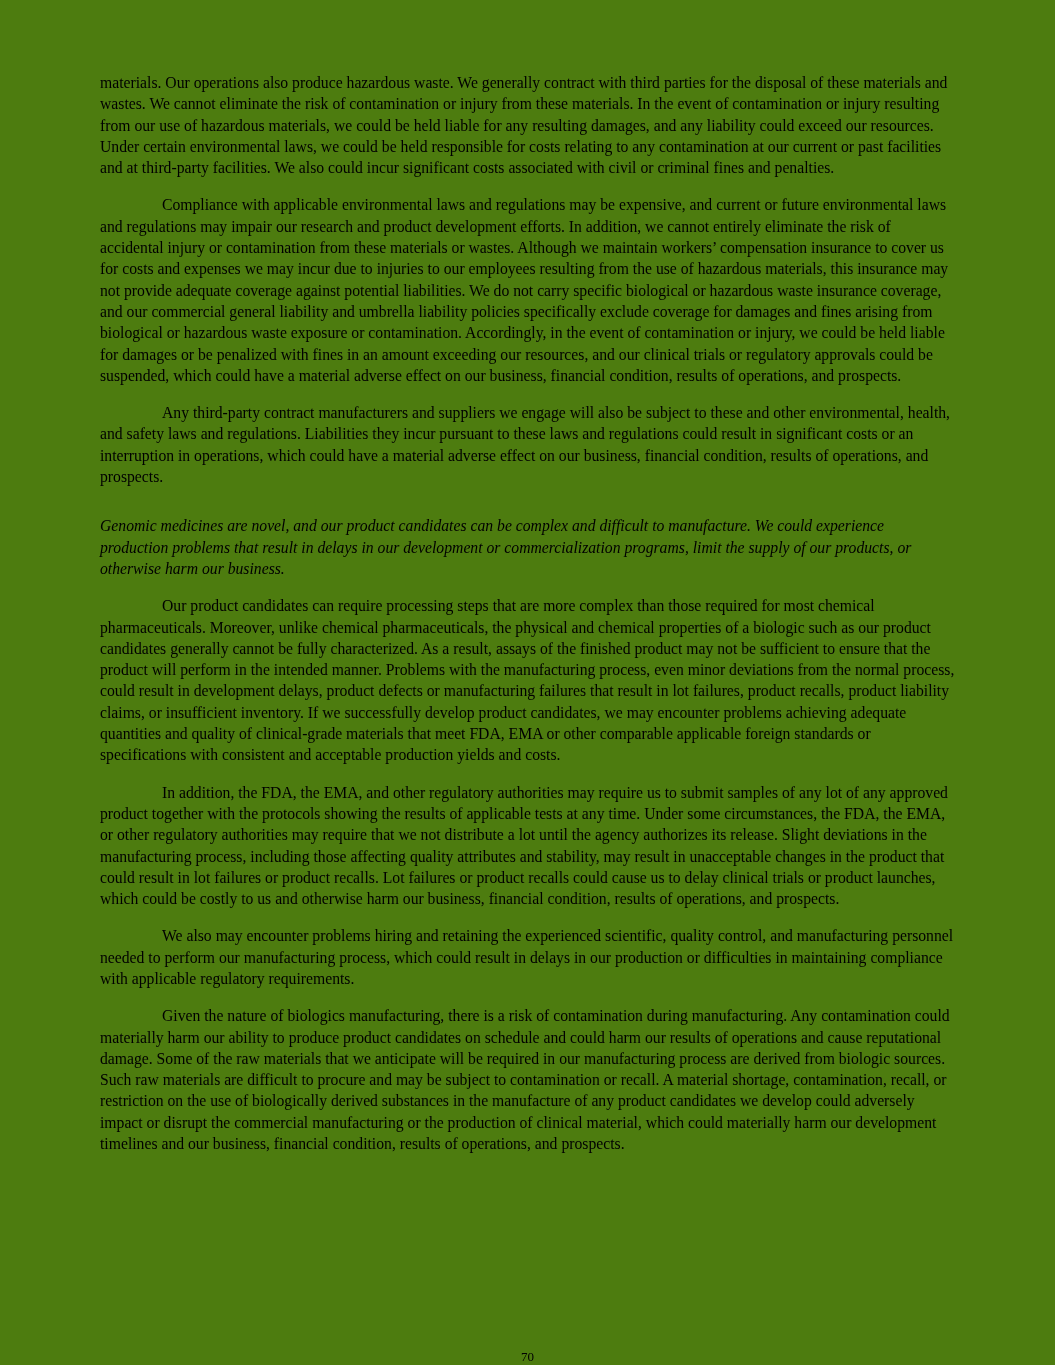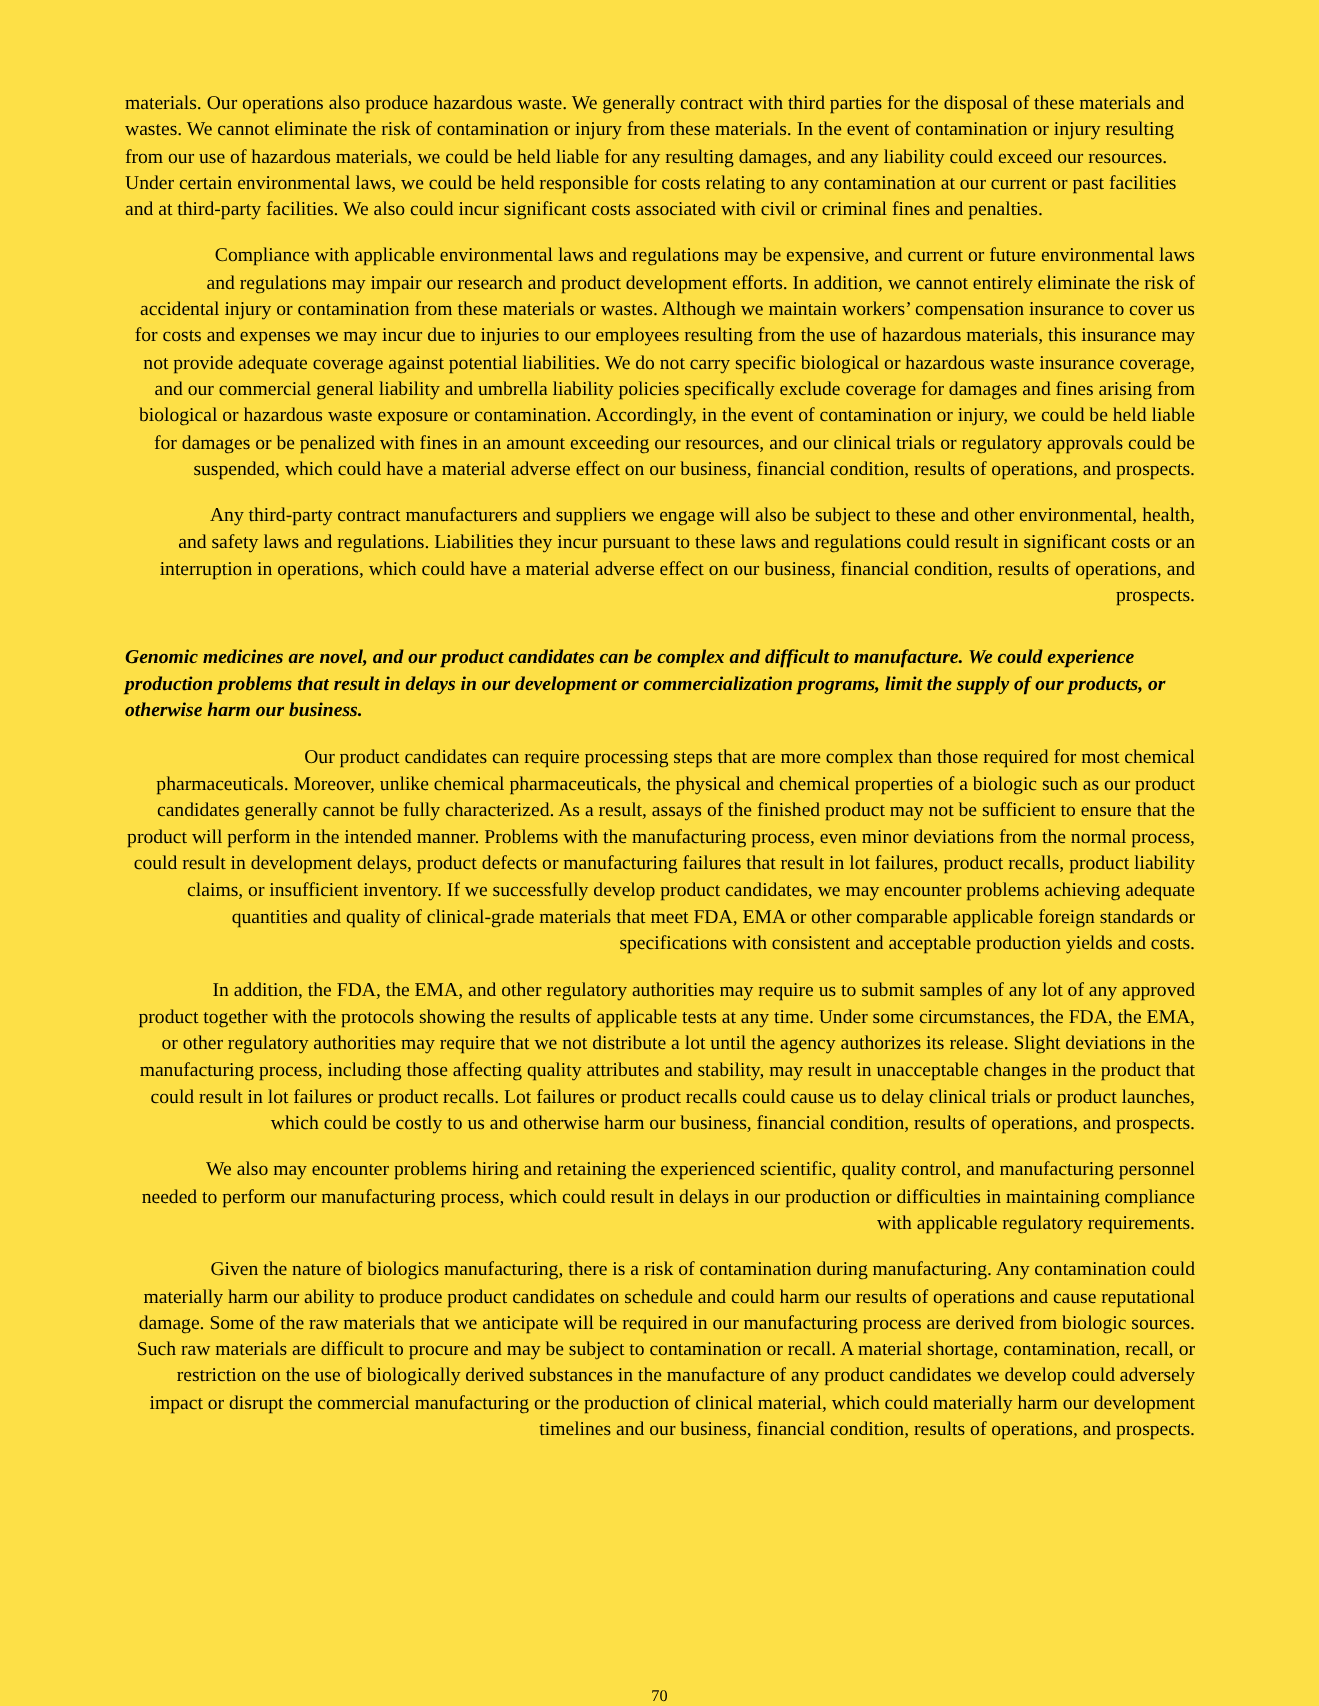--- a/index.html
+++ b/index.html
@@ -5,44 +5,43 @@
   html, body {
     margin: 0;
     padding: 0;
     background: #ffffff;
   }
   .page {
     position: relative;
     width: 1055px;
     height: 1365px;
     margin: 0 auto;
-    background: #fde047;
+    background: #4d7c0f;
     color: #000000;
     font-family: "Liberation Serif", "DejaVu Serif", serif;
     font-size: 15.7px;
     line-height: 21.3px;
     box-sizing: border-box;
     overflow: hidden;
   }
   .content {
     position: absolute;
     top: 72px;
     left: 100px;
     width: 856px;
   }
   .par {
     margin: 0 0 16px 0;
     text-align: left;
   }
   .par.indent {
     text-indent: 62px;
-    text-align: right;
   }
   .par.heading {
-    font-weight: bold;
+    font-weight: normal;
     font-style: italic;
     text-indent: 0;
     margin-top: 28px;
   }
   .page-number {
     position: absolute;
     left: 0;
     width: 100%;
     top: 1308px;
     text-align: center;

